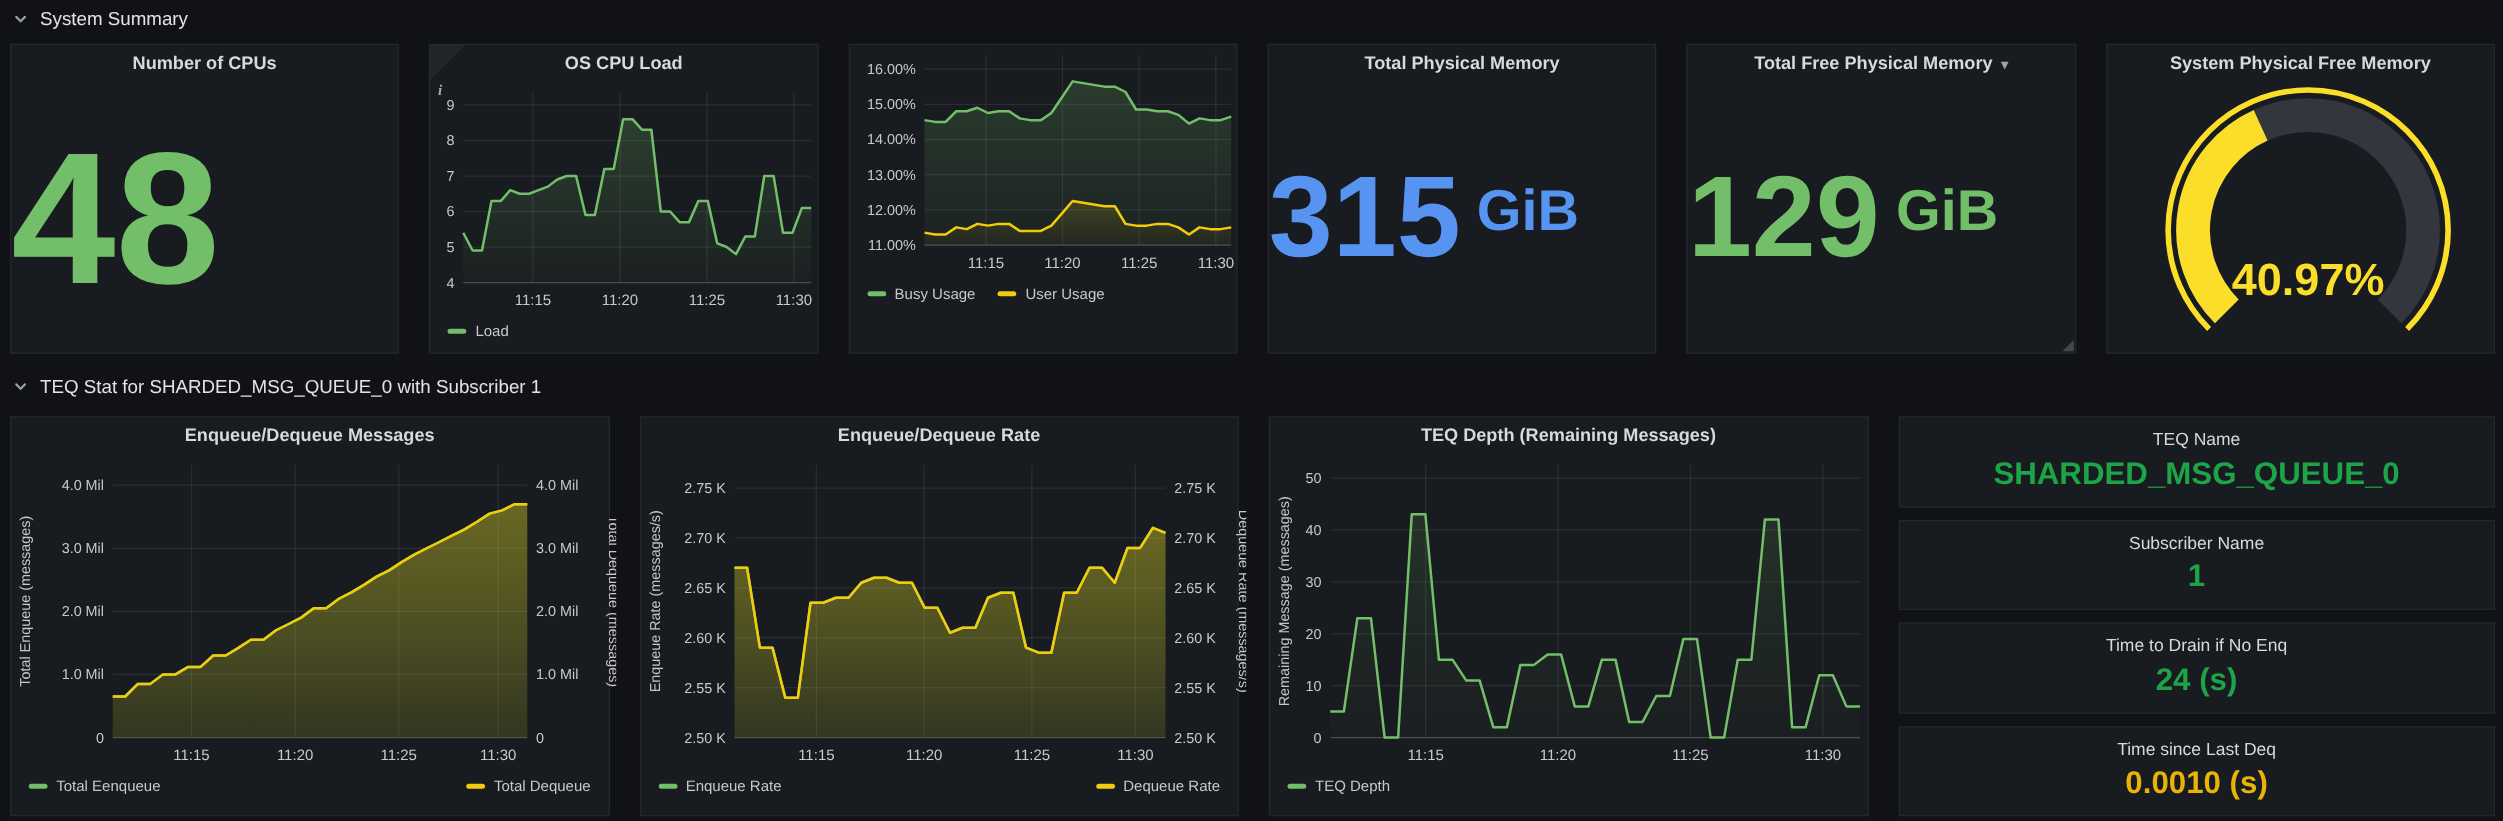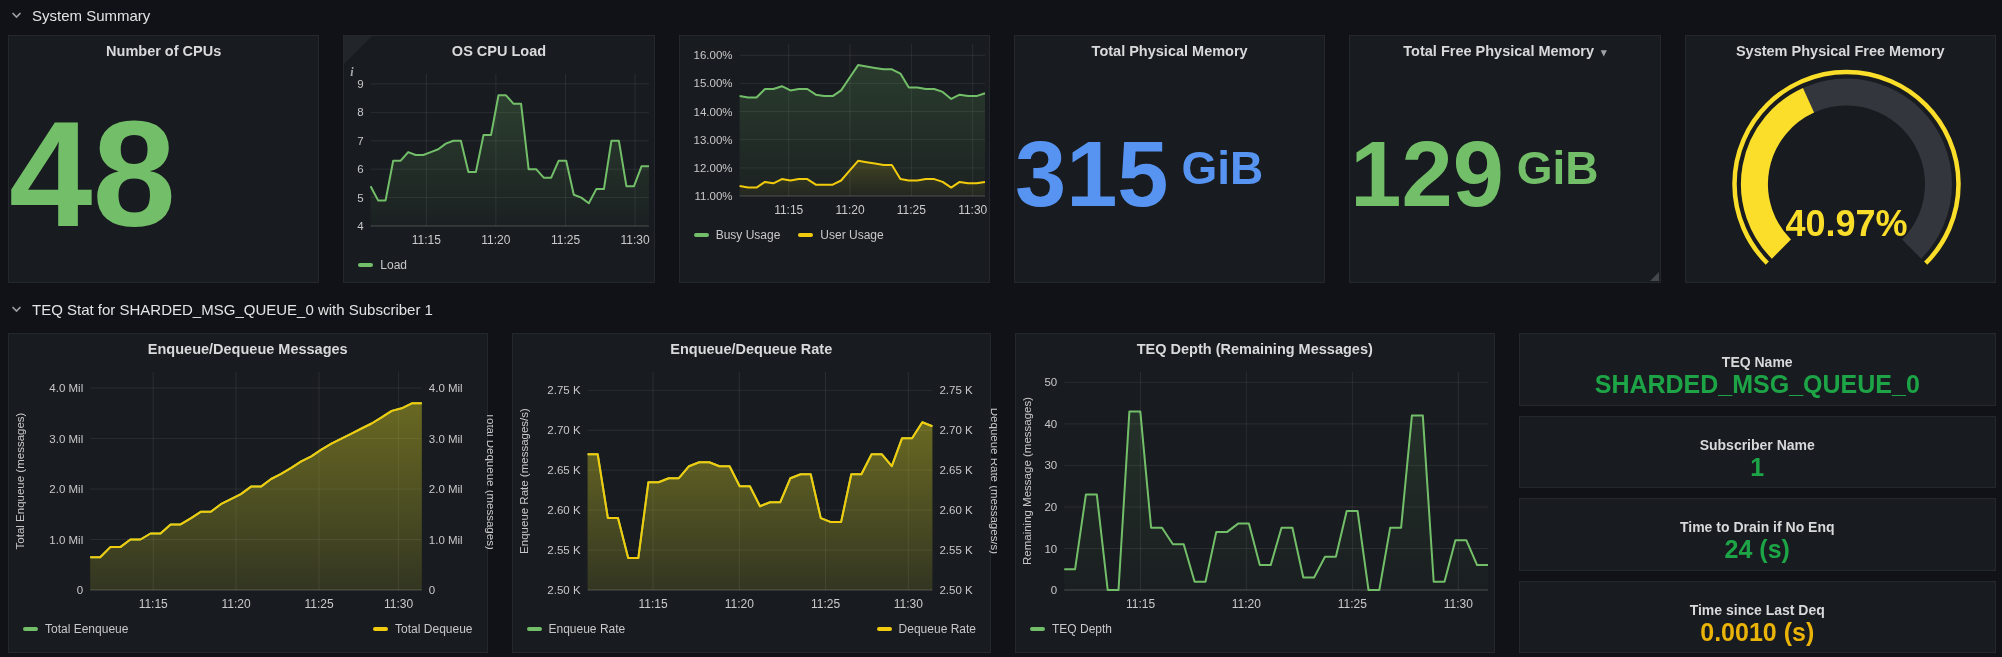--- a/index.html
+++ b/index.html
@@ -22,21 +22,21 @@
   .litem{display:inline-flex;align-items:center;cursor:pointer;white-space:nowrap}
   .swatch{display:inline-block;width:15px;height:4px;border-radius:2px;margin-right:7px}
   .tick{fill:#c7c8c9;font-size:11.5px;font-family:"Liberation Sans",sans-serif}
   .xtick{fill:#c9cacb;font-size:12px;font-weight:500;font-family:"Liberation Sans",sans-serif}
   .bigwrap{flex:1;display:flex;align-items:center;justify-content:flex-start}
   .bignum{font-weight:700;line-height:1}
   .cpuval{font-size:150px}
   .memval{font-size:92px}
   .unit{font-size:46px;font-weight:700;margin-left:13px;line-height:1;transform:translateY(-6px)}
   .gaugebox{flex:1;margin:0 4px 2px}
-  .sptitle{margin-top:20px;text-align:center;font-weight:700;font-size:14px;color:#d8d9da;cursor:pointer}
+  .sptitle{margin-top:9px;text-align:center;font-weight:400;font-size:14px;color:#d8d9da;cursor:pointer}
   .statv{flex:1;display:flex;align-items:center;justify-content:center;font-size:25px;
          font-weight:700;padding-bottom:5px}
   .statcol{flex:1 1 0;display:flex;flex-direction:column;gap:10px}
   .statcol .panel{flex:1 1 0}
   .info-corner{position:absolute;top:0;left:0;width:0;height:0;
                border-top:28px solid #22262b;border-right:28px solid transparent;cursor:pointer}
   .info-i{position:absolute;top:1px;left:6px;font:italic 700 12px "Liberation Serif",serif;color:#a7abaf}
   .caret{color:#9fa2a5;font-size:11px;margin-left:7px;cursor:pointer}
   .resize-handle{position:absolute;right:1px;bottom:1px;width:0;height:0;
                  border-bottom:9px solid #44484d;border-left:9px solid transparent;cursor:nwse-resize}

